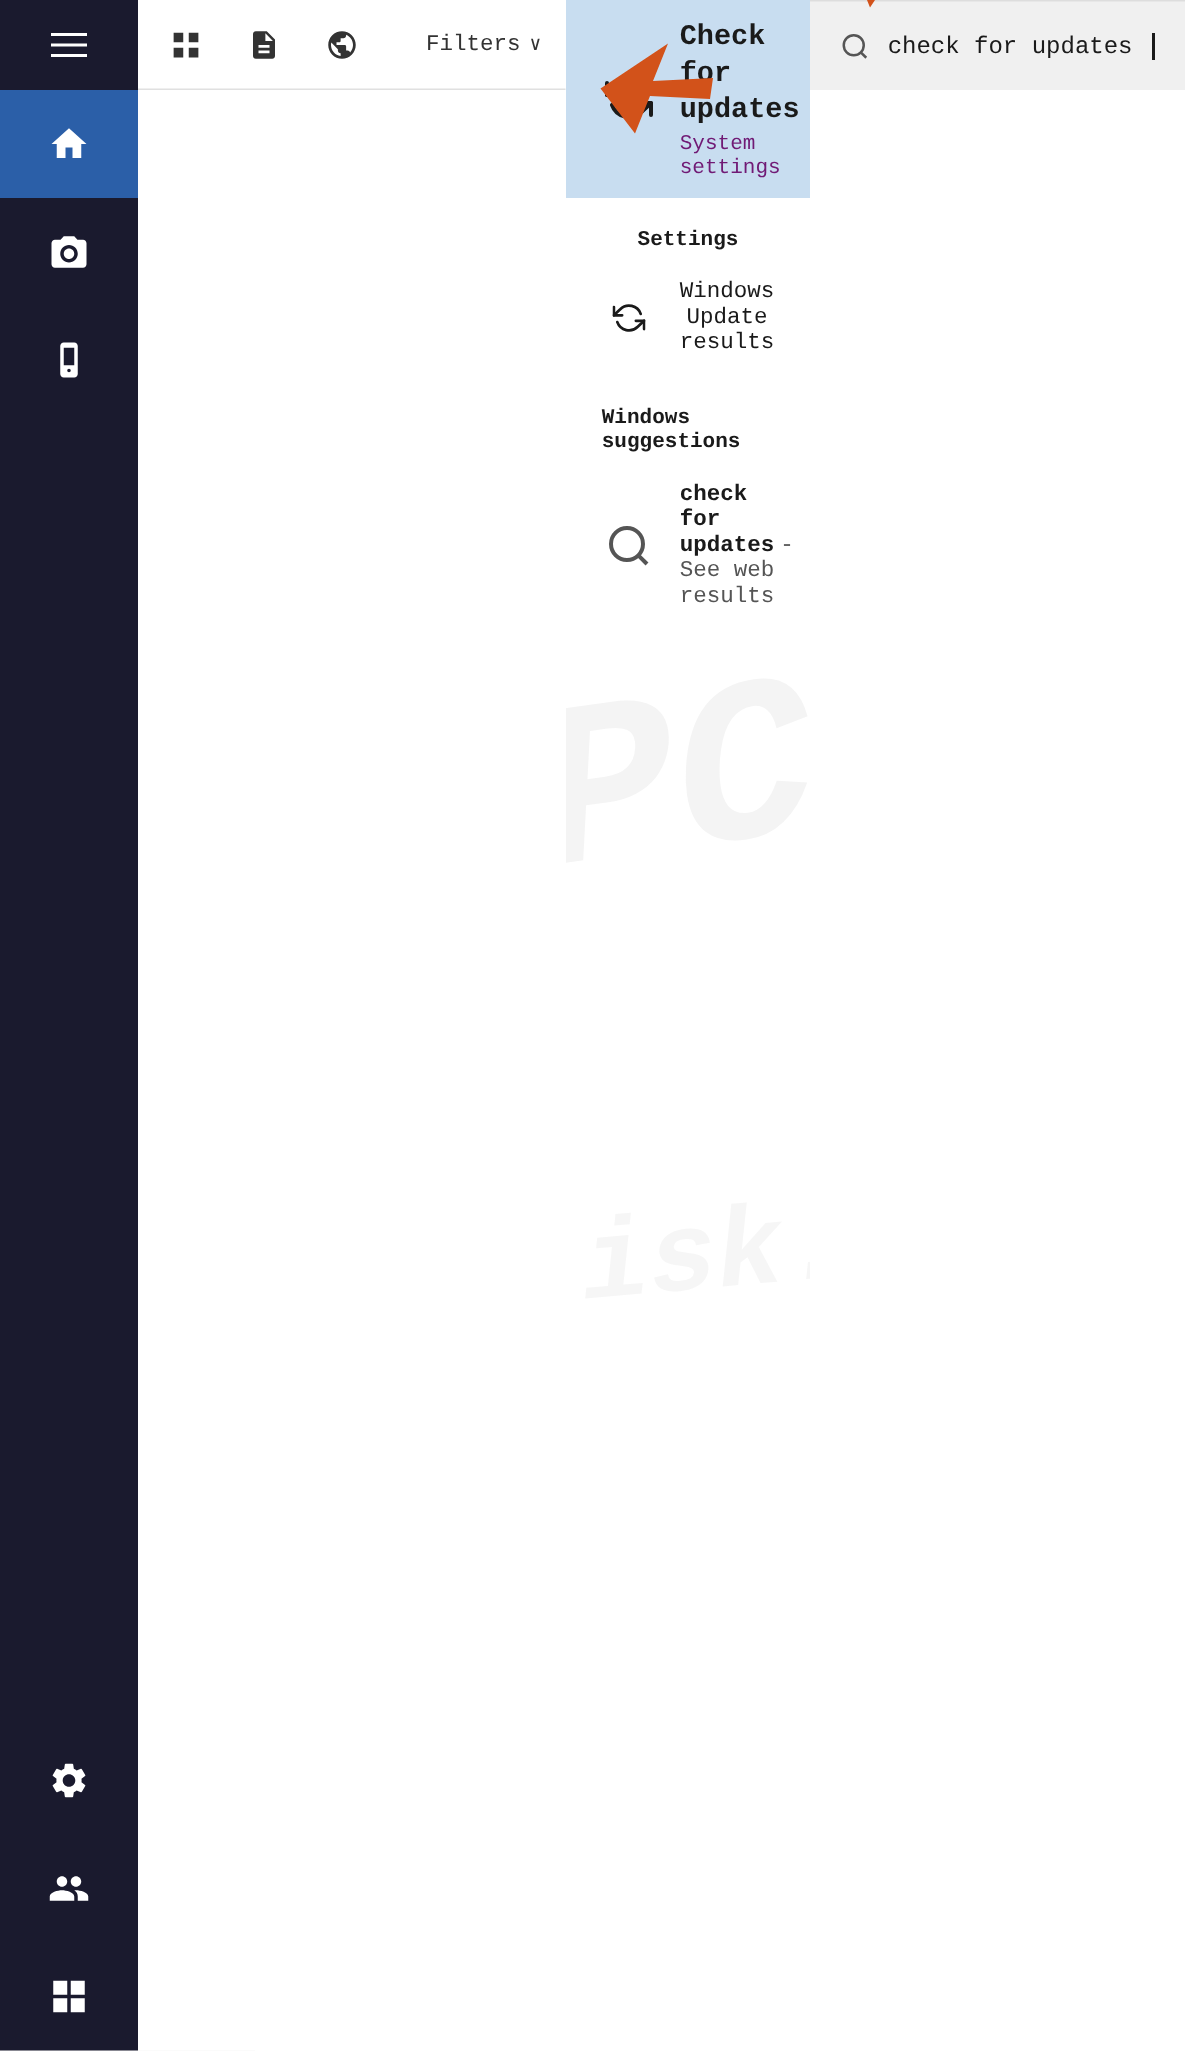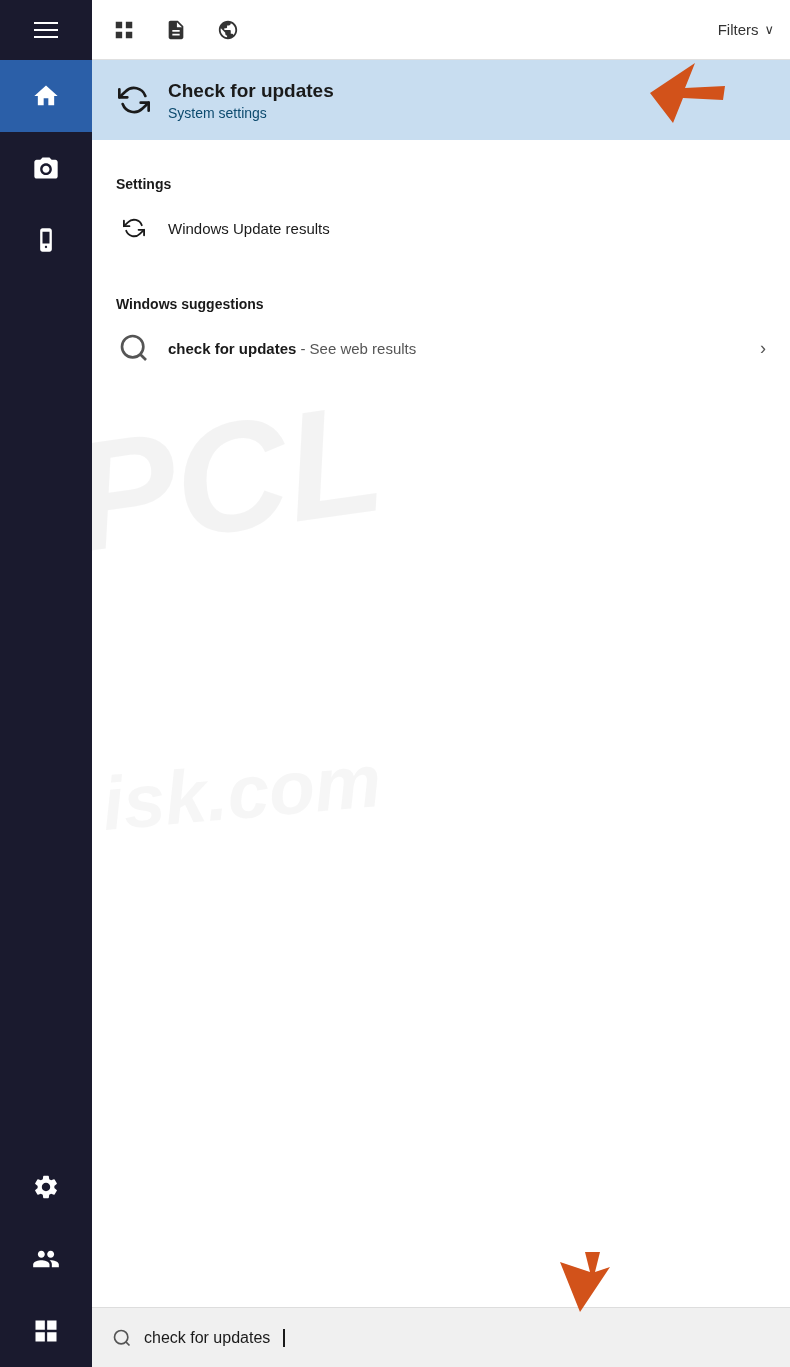--- a/index.html
+++ b/index.html
@@ -78,23 +78,23 @@
     }
 
     .sidebar-bottom .sidebar-item {
       width: 92px;
     }
 
     
     .main-content {
       flex: 1;
       display: flex;
-      flex-direction: column;
       background: white;
       position: relative;
+      font-family: Liberation Mono, monospace;
     }
 
     
     .toolbar {
       height: 60px;
       background: white;
       display: flex;
       align-items: center;
       padding: 0 16px;
       border-bottom: 1px solid #e0e0e0;
@@ -172,27 +172,28 @@
 
     .result-title {
       font-size: 19px;
       font-weight: 600;
       color: #1a1a1a;
       line-height: 1.3;
     }
 
     .result-subtitle {
       font-size: 14px;
-      color: #0c4a6e;
+      color: #701a75;
       margin-top: 2px;
     }
 
     
     .settings-section {
-      padding: 24px 0;
+      padding: 8px 0;
+      text-align: center;
     }
 
     .settings-item {
       display: flex;
       align-items: center;
       padding: 10px 24px;
       gap: 16px;
       cursor: pointer;
       font-size: 15px;
       color: #1a1a1a;

